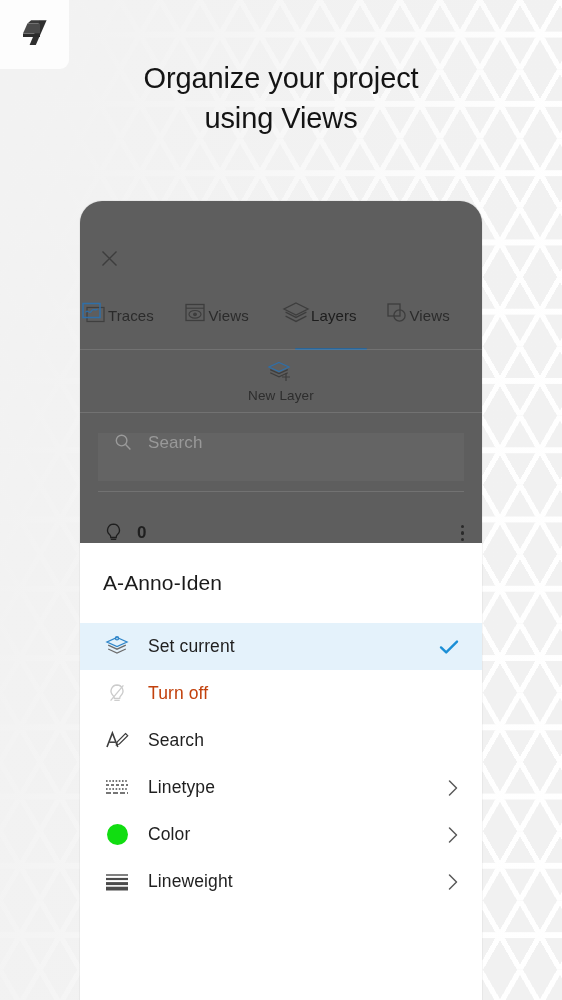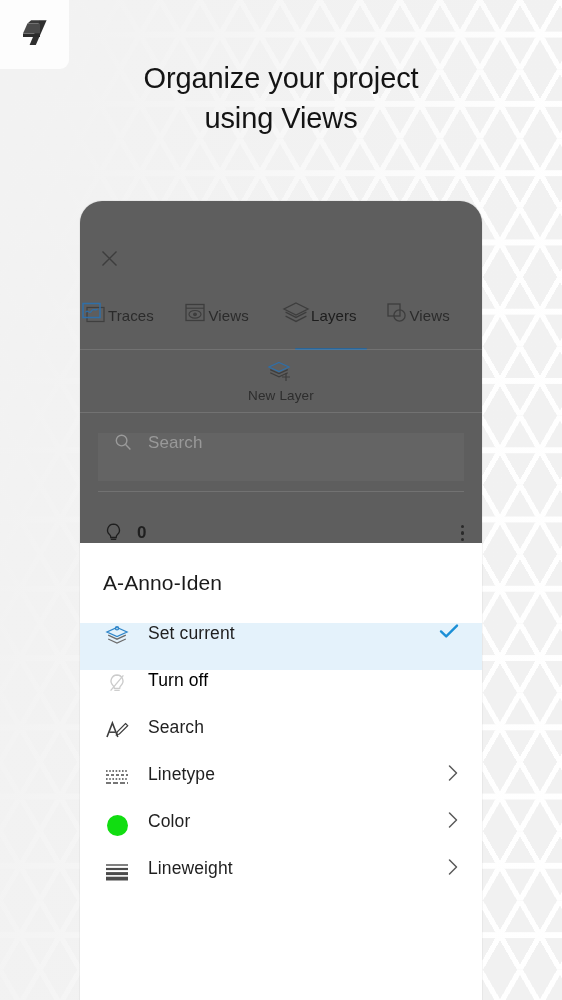--- a/index.html
+++ b/index.html
@@ -238,39 +238,40 @@
     display: flex;
     align-items: center;
     padding-left: 23px;
     font-size: 21px;
     color: #1b1b1b;
     letter-spacing: 0.1px;
   }
   .menu-item {
     height: 47px;
     display: flex;
+    align-items: center;
     position: relative;
     padding-left: 23px;
   }
   .menu-item.selected { background: #e4f2fb; }
   .menu-icon {
     width: 28px;
     height: 28px;
     display: flex;
     align-items: center;
     justify-content: center;
     flex: 0 0 28px;
   }
   .menu-label {
     margin-left: 17px;
     font-size: 17.5px;
     color: #1f1f1f;
     letter-spacing: 0.1px;
   }
-  .menu-item.disabled .menu-label { color: #000000; }
+  .menu-item.disabled .menu-label { color: #c2410c; }
   .menu-trail {
     position: absolute;
     right: 23px;
     display: flex;
     align-items: center;
   }
   .swatch {
     width: 21px; height: 21px;
     border-radius: 50%;
     display: block;

